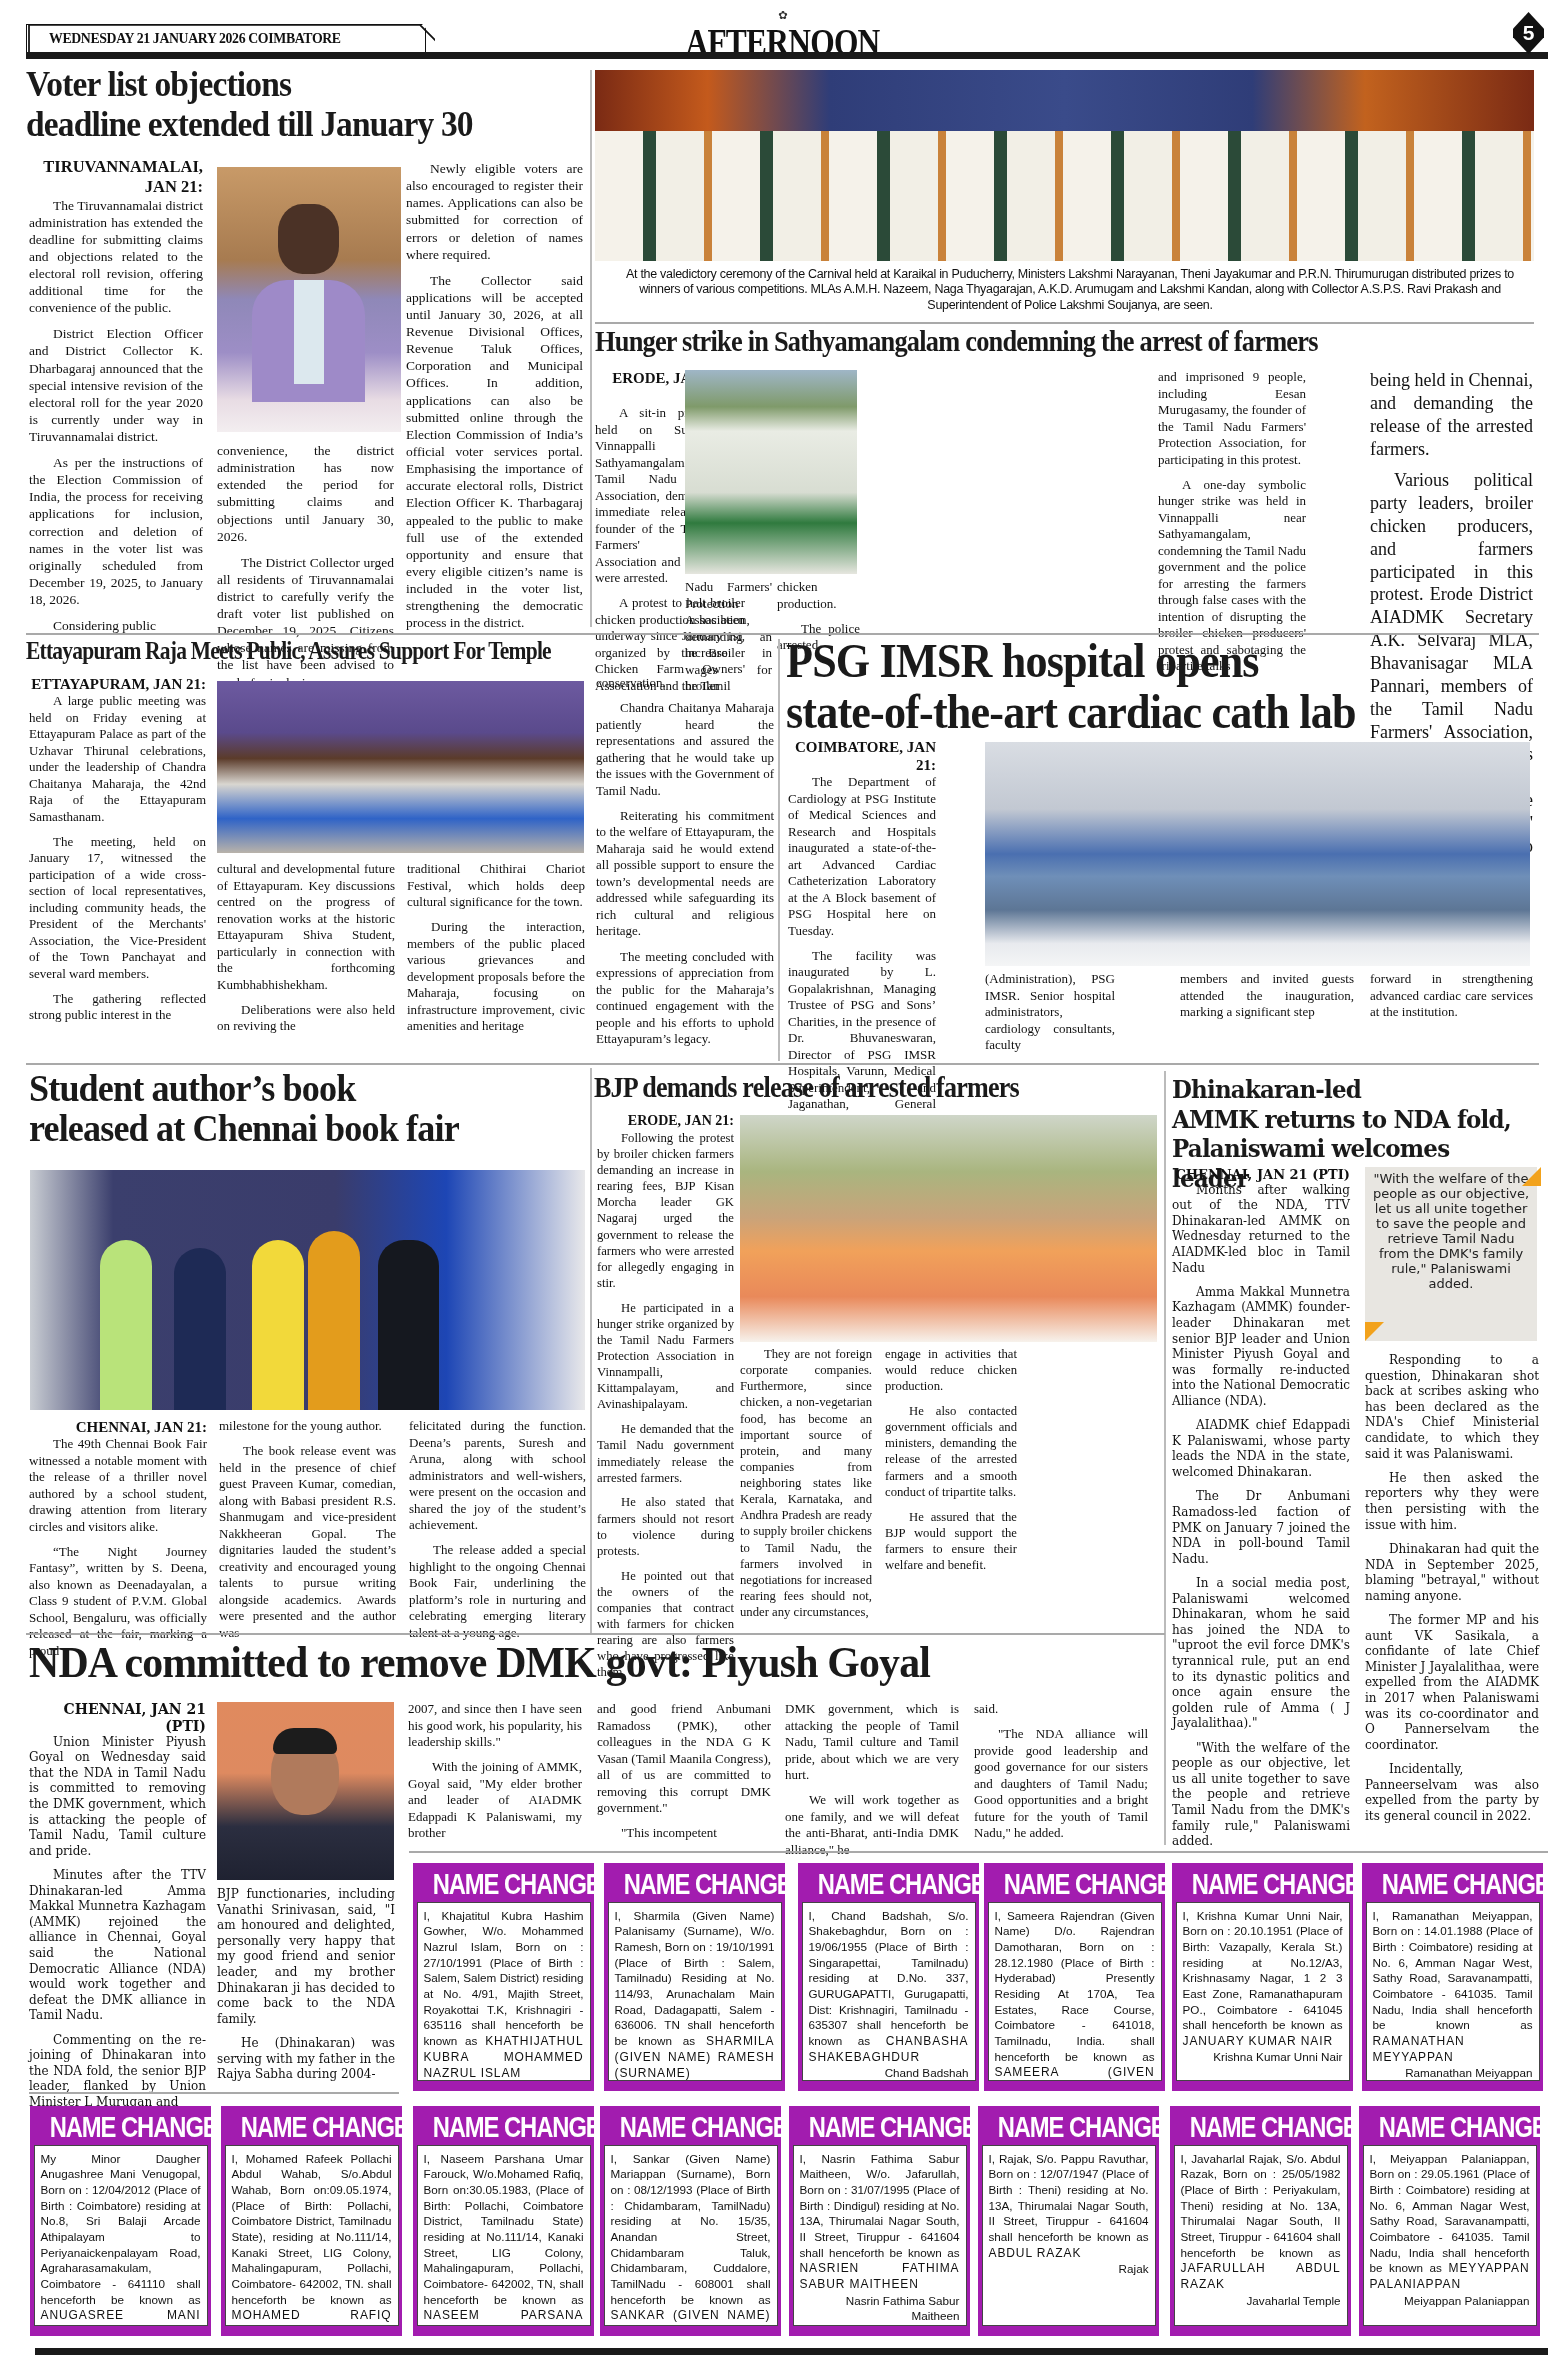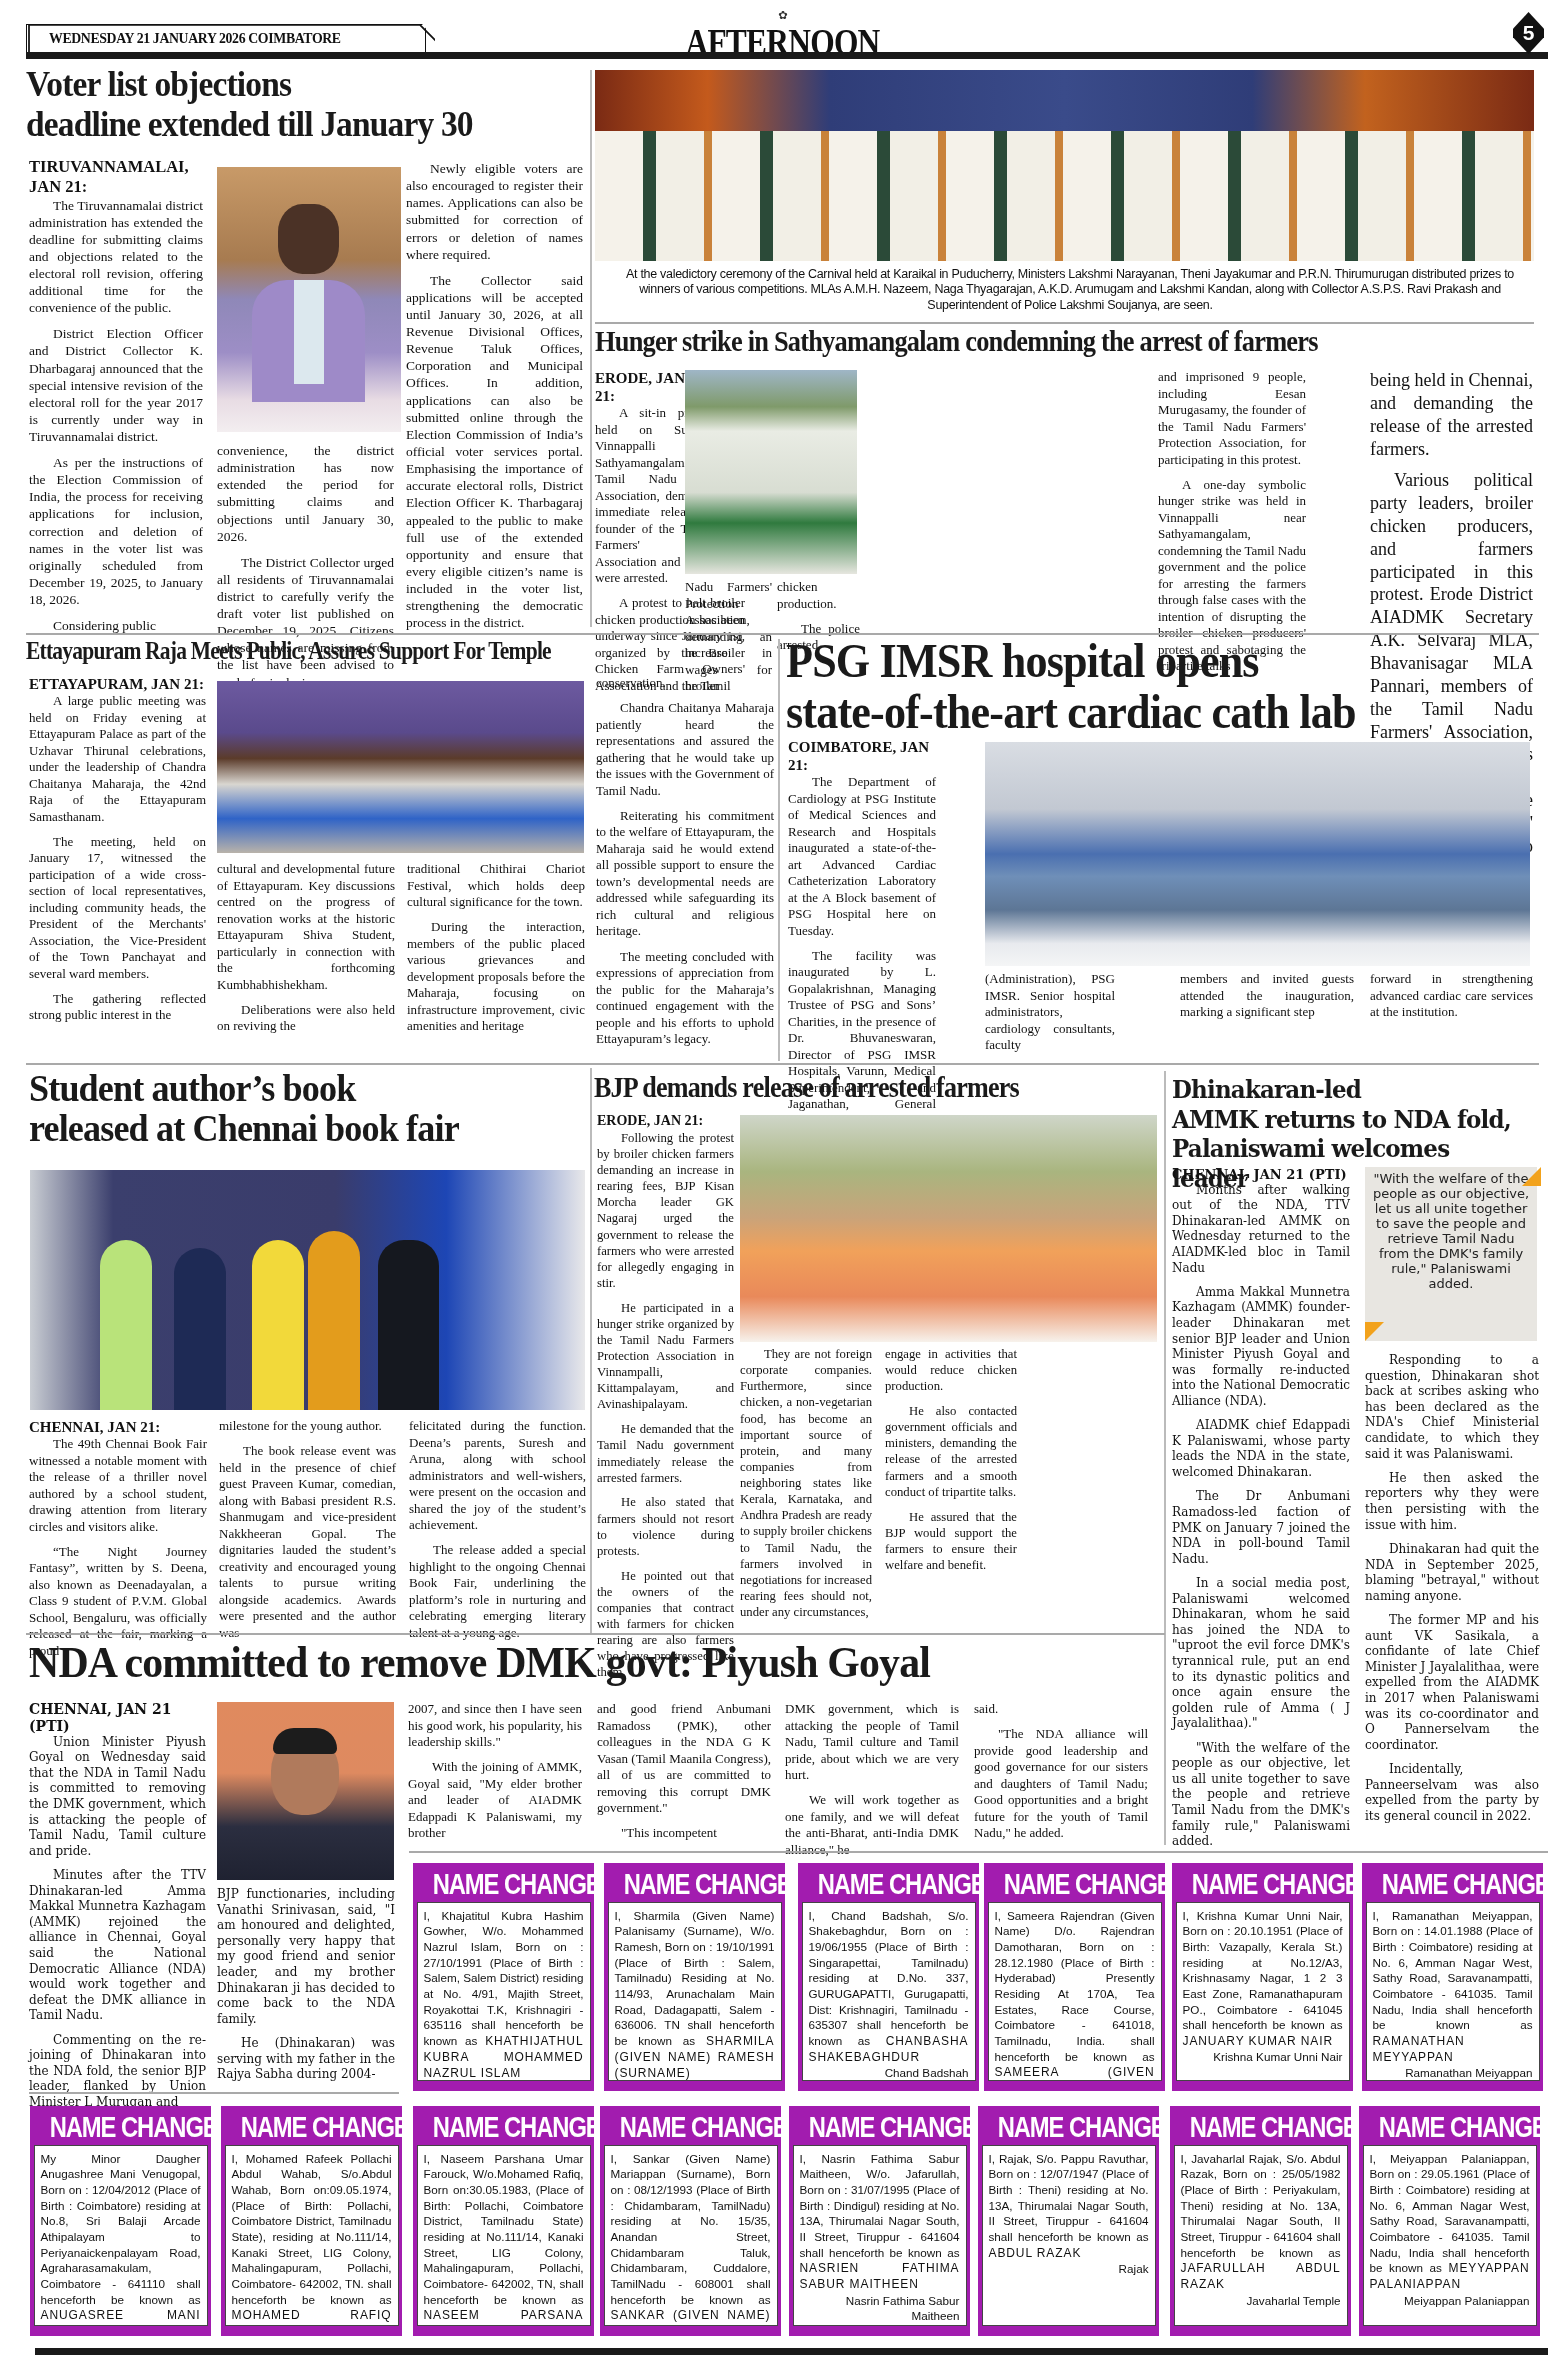--- a/index.html
+++ b/index.html
@@ -1,21 +1,21 @@
 <!DOCTYPE html>
 <html style="font-size:14px"><head>
 <meta charset="utf-8">
 <style>
 *{box-sizing:border-box;margin:0;padding:0}
 body{width:1565px;height:2366px;background:#fff;font-family:"Liberation Serif",serif;color:#111;position:relative;overflow:hidden}
 .abs{position:absolute}
 .hl{font-family:"Liberation Serif",serif;font-weight:bold;color:#1a1a1a;letter-spacing:-0.9px;line-height:1.12}
 .col{font-size:13.5px;line-height:1.27;text-align:justify;hyphens:none}
 .col p{text-indent:24px;margin-bottom:8.7px}
-.dl{font-weight:bold;font-size:16.5px;line-height:1.2;text-align:left}
+.dl{font-weight:bold;font-size:16.5px;line-height:1.2;text-align:right}
 .photo{overflow:hidden;position:absolute}
 .rule{position:absolute;height:2.6px;background:#a9a9a9}
 .vrule{position:absolute;width:1.7px;background:#bbb}
 .nc{position:absolute;background:#a21caf;padding:3.5px 3.5px 5.2px 3.5px}
 .nc .t{font-family:"Liberation Sans",sans-serif;font-weight:bold;color:#fff;font-size:29px;text-align:center;letter-spacing:-1.3px;line-height:35px;transform:scaleX(0.82);white-space:nowrap}
 .nc .b{background:#fff;border:0.9px solid #444;padding:5.2px 6px;font-family:"Liberation Sans",sans-serif;font-size:11.7px;line-height:1.34;text-align:justify;height:calc(100% - 40px);overflow:hidden}
 .nc .b b{font-weight:normal;font-size:12px;letter-spacing:0.9px}
 .nc .sig{text-align:right;display:block}
 </style>
 </head>
@@ -35,21 +35,21 @@
   </div>
 </div>
 
 <div class="abs hl" style="left:26px;top:64px;width:565px;font-size:36px;transform:scaleX(0.93);transform-origin:left">
   <div>Voter list objections</div>
   <div>deadline extended till January 30</div>
 </div>
 <div class="abs col" style="left:29px;top:157px;width:174px">
   <div class="dl">TIRUVANNAMALAI, JAN 21:</div>
   <p>The Tiruvannamalai district administration has extended the deadline for submitting claims and objections related to the electoral roll revision, offering additional time for the convenience of the public.</p>
-  <p>District Election Officer and District Collector K. Dharbagaraj announced that the special intensive revision of the electoral roll for the year 2017 is currently under way in Tiruvannamalai district.</p>
+  <p>District Election Officer and District Collector K. Dharbagaraj announced that the special intensive revision of the electoral roll for the year 2020 is currently under way in Tiruvannamalai district.</p>
   <p>As per the instructions of the Election Commission of India, the process for receiving applications for inclusion, correction and deletion of names in the voter list was originally scheduled from December 19, 2025, to January 18, 2026.</p>
   <p>Considering public</p>
 </div>
 <div class="photo" style="left:217px;top:167px;width:184px;height:265px;background:linear-gradient(180deg,#c89a68 0%,#a77b50 35%,#8f88b8 50%,#9d8ec6 70%,#e8dce4 88%,#f3eef0 100%)">
   <div style="position:absolute;left:61px;top:37px;width:61px;height:70px;border-radius:40%;background:#4b3226"></div>
   <div style="position:absolute;left:35px;top:113px;width:113px;height:122px;border-radius:35px 35px 0 0;background:#9e8ac8"></div>
   <div style="position:absolute;left:77px;top:113px;width:30px;height:104px;background:#dce8ee"></div>
 </div>
 <div class="abs col" style="left:217px;top:442px;width:177px">
   <p style="text-indent:0">convenience, the district administration has now extended the period for submitting claims and objections until January 30, 2026.</p>

